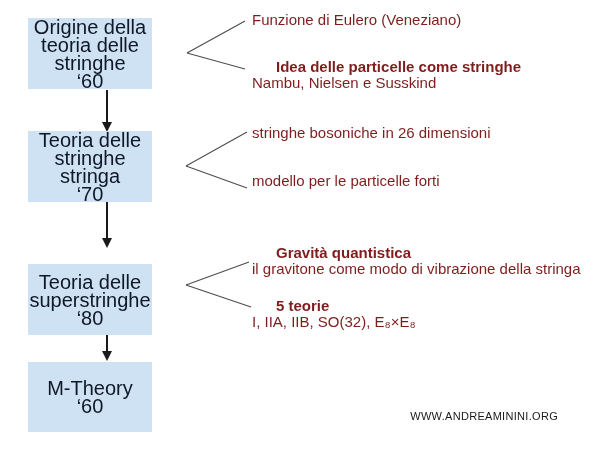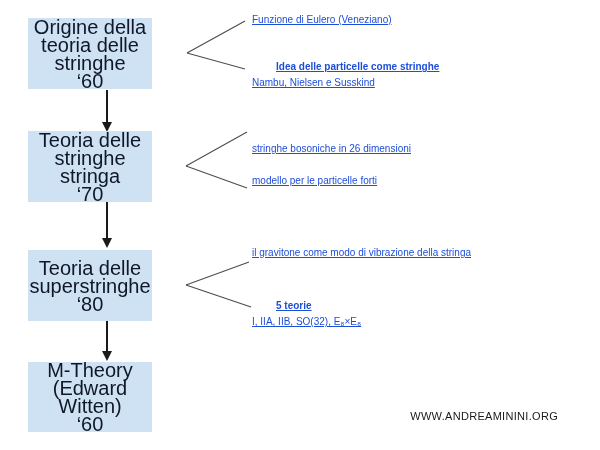--- a/index.html
+++ b/index.html
@@ -27,35 +27,34 @@
     flex-direction: column;
     align-items: center;
     justify-content: center;
     text-align: center;
     font-size: 20px;
     line-height: 18px;
     color: #0f172a;
   }
   .box-1 { top: 18px; }
   .box-2 { top: 131px; }
-  .box-3 { top: 250px; text-align: right; }
+  .box-3 { top: 264px; text-align: right; }
   .box-4 { top: 362px; height: 70px; justify-content: center; }
   .annotation {
     position: absolute;
     left: 252px;
-    font-size: 10px;
+    font-size: 15px;
     line-height: 16px;
-    color: #1d4ed8;
+    color: #7f1d1d;
     white-space: nowrap;
-    text-decoration: underline;
   }
   .annotation .title { font-weight: bold; margin-left: 24px; }
   .ann-1 { top: 12px; }
   .ann-2 { top: 59px; }
-  .ann-3 { top: 125px; margin-top: 16px; }
+  .ann-3 { top: 125px; }
   .ann-4 { top: 173px; }
   .ann-5 { top: 245px; }
   .ann-6 { top: 298px; }
   .watermark {
     position: absolute;
     top: 410px;
     right: 42px;
     font-size: 11px;
     letter-spacing: 0.3px;
     color: #1a1a1a;
@@ -100,21 +99,20 @@
   </div>
 
   <div class="box box-3">
     <div>Teoria delle</div>
     <div>superstringhe</div>
     <div>‘80</div>
   </div>
 
   <div class="box box-4">
     <div>M-Theory</div>
-    <div>(Edward Witten)</div>
     <div>‘60</div>
   </div>
 
   <div class="annotation ann-1">
     <div>Funzione di Eulero (Veneziano)</div>
   </div>
 
   <div class="annotation ann-2">
     <div class="title">Idea delle particelle come stringhe</div>
     <div>Nambu, Nielsen e Susskind</div>
@@ -122,20 +120,21 @@
 
   <div class="annotation ann-3">
     <div>stringhe bosoniche in 26 dimensioni</div>
   </div>
 
   <div class="annotation ann-4">
     <div>modello per le particelle forti</div>
   </div>
 
   <div class="annotation ann-5">
+    <div class="title">Gravità quantistica</div>
     <div>il gravitone come modo di vibrazione della stringa</div>
   </div>
 
   <div class="annotation ann-6">
     <div class="title">5 teorie</div>
     <div>I, IIA, IIB, SO(32), E₈×E₈</div>
   </div>
 
   <div class="watermark">WWW.ANDREAMININI.ORG</div>
 

